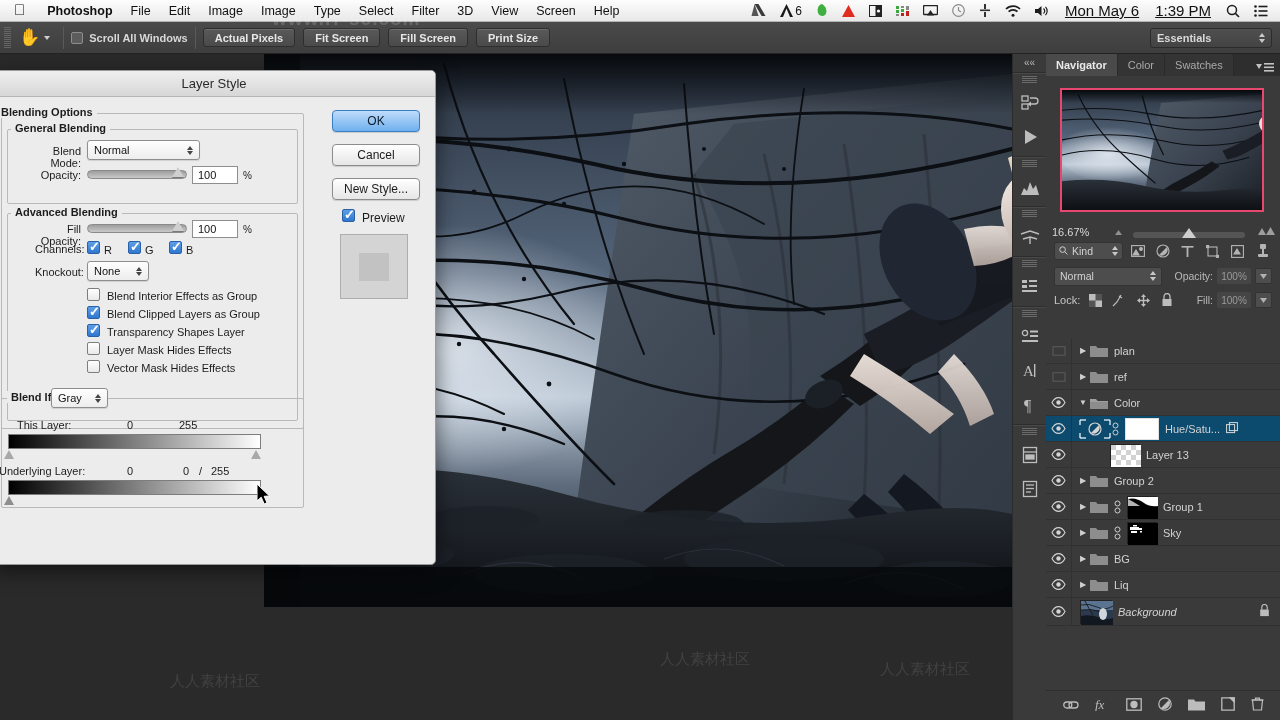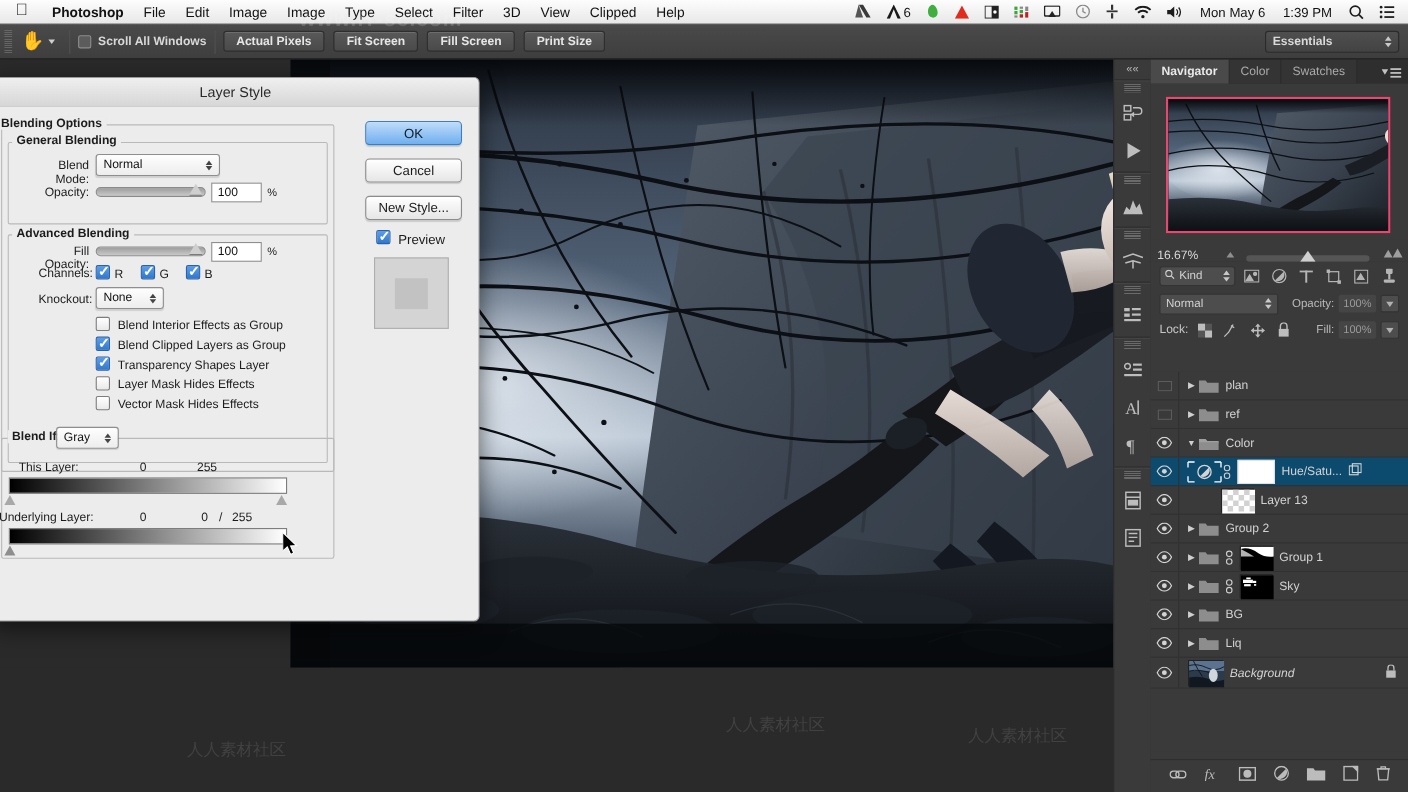--- a/index.html
+++ b/index.html
@@ -19,21 +19,21 @@
     border-bottom:1px solid #b4b4b4;
     display:flex; align-items:center;
     font-size:12.5px; color:#111;
     z-index:60;
   }
   #menubar .apple{ margin:0 13px 0 14px; font-size:15px; line-height:1; position:relative; top:-1px;}
   #menubar .mi{ padding:0 9px; white-space:nowrap; }
   #menubar .mi.app{ font-weight:bold; }
   #menubar .spacer{ flex:1; }
   #menubar .status{ padding:0 7px; display:flex; align-items:center; }
-  #menubar .clock{ padding:0 8px; font-size:12px;}
+  #menubar .clock{ padding:0 8px; font-size:15px;text-decoration:underline;}
   .svgicon{ display:block; }
 
   
   #optbar{
     left:0; top:22px; width:1280px; height:32px;
     background:linear-gradient(#4a4a4a,#3e3e3e);
     border-bottom:1px solid #222;
     display:flex; align-items:center; z-index:50;
     color:#d8d8d8; font-size:11px;
   }
@@ -203,21 +203,21 @@
   <span class="mi app">Photoshop</span>
   <span class="mi">File</span>
   <span class="mi">Edit</span>
   <span class="mi">Image</span>
   <span class="mi">Image</span>
   <span class="mi">Type</span>
   <span class="mi">Select</span>
   <span class="mi">Filter</span>
   <span class="mi">3D</span>
   <span class="mi">View</span>
-  <span class="mi">Clipped</span>
+  <span class="mi">Screen</span>
   <span class="mi">Help</span>
   <span class="spacer"></span>
 
   <span class="status">
     <svg class="svgicon" width="15" height="13" viewBox="0 0 15 13">
         <polygon points="7.5,0 14.5,12 10.6,12 3.6,0" fill="#3a3a3a"></polygon>
         <polygon points="3.6,0 0.5,12 7.6,12" fill="#555"></polygon>
       </svg>
   </span>
   <span class="status">

